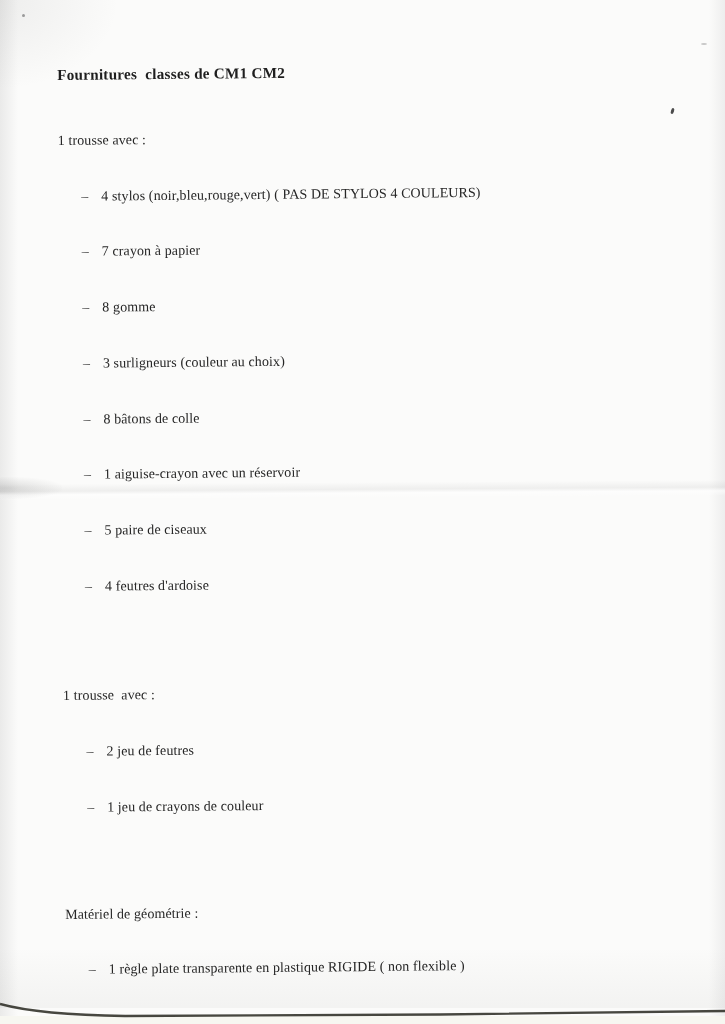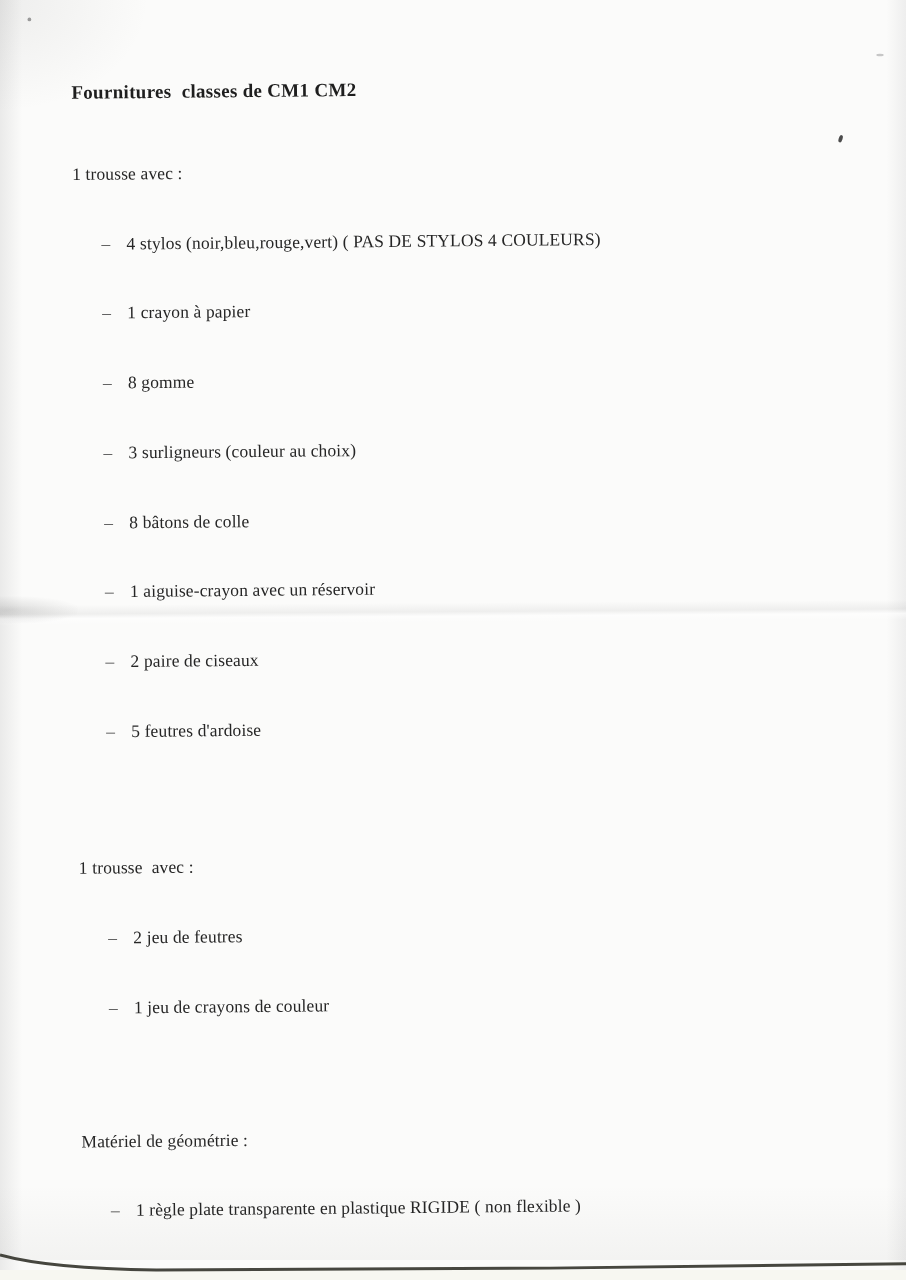--- a/index.html
+++ b/index.html
@@ -81,27 +81,27 @@
 <div class="speck-a"></div>
 <div class="speck-b"></div>
 <div class="speck-c"></div>
 
 <div class="sheet">
   <div class="doc-title">Fournitures  classes de CM1 CM2</div>
 
   <div class="section sec-1">
     <div class="heading">1 trousse avec :</div>
     <div class="item"><span class="dash">–</span><span>4 stylos (noir,bleu,rouge,vert) ( PAS DE STYLOS 4 COULEURS)</span></div>
-    <div class="item"><span class="dash">–</span><span>1 crayon à papier</span></div>
+    <div class="item"><span class="dash">–</span><span>7 crayon à papier</span></div>
     <div class="item"><span class="dash">–</span><span>8 gomme</span></div>
     <div class="item"><span class="dash">–</span><span>3 surligneurs (couleur au choix)</span></div>
     <div class="item"><span class="dash">–</span><span>8 bâtons de colle</span></div>
     <div class="item"><span class="dash">–</span><span>1 aiguise-crayon avec un réservoir</span></div>
-    <div class="item"><span class="dash">–</span><span>2 paire de ciseaux</span></div>
-    <div class="item"><span class="dash">–</span><span>5 feutres d'ardoise</span></div>
+    <div class="item"><span class="dash">–</span><span>5 paire de ciseaux</span></div>
+    <div class="item"><span class="dash">–</span><span>4 feutres d'ardoise</span></div>
   </div>
 
   <div class="section sec-2">
     <div class="heading">1 trousse  avec :</div>
     <div class="item"><span class="dash">–</span><span>2 jeu de feutres</span></div>
     <div class="item"><span class="dash">–</span><span>1 jeu de crayons de couleur</span></div>
   </div>
 
   <div class="section sec-3">
     <div class="heading">Matériel de géométrie :</div>

